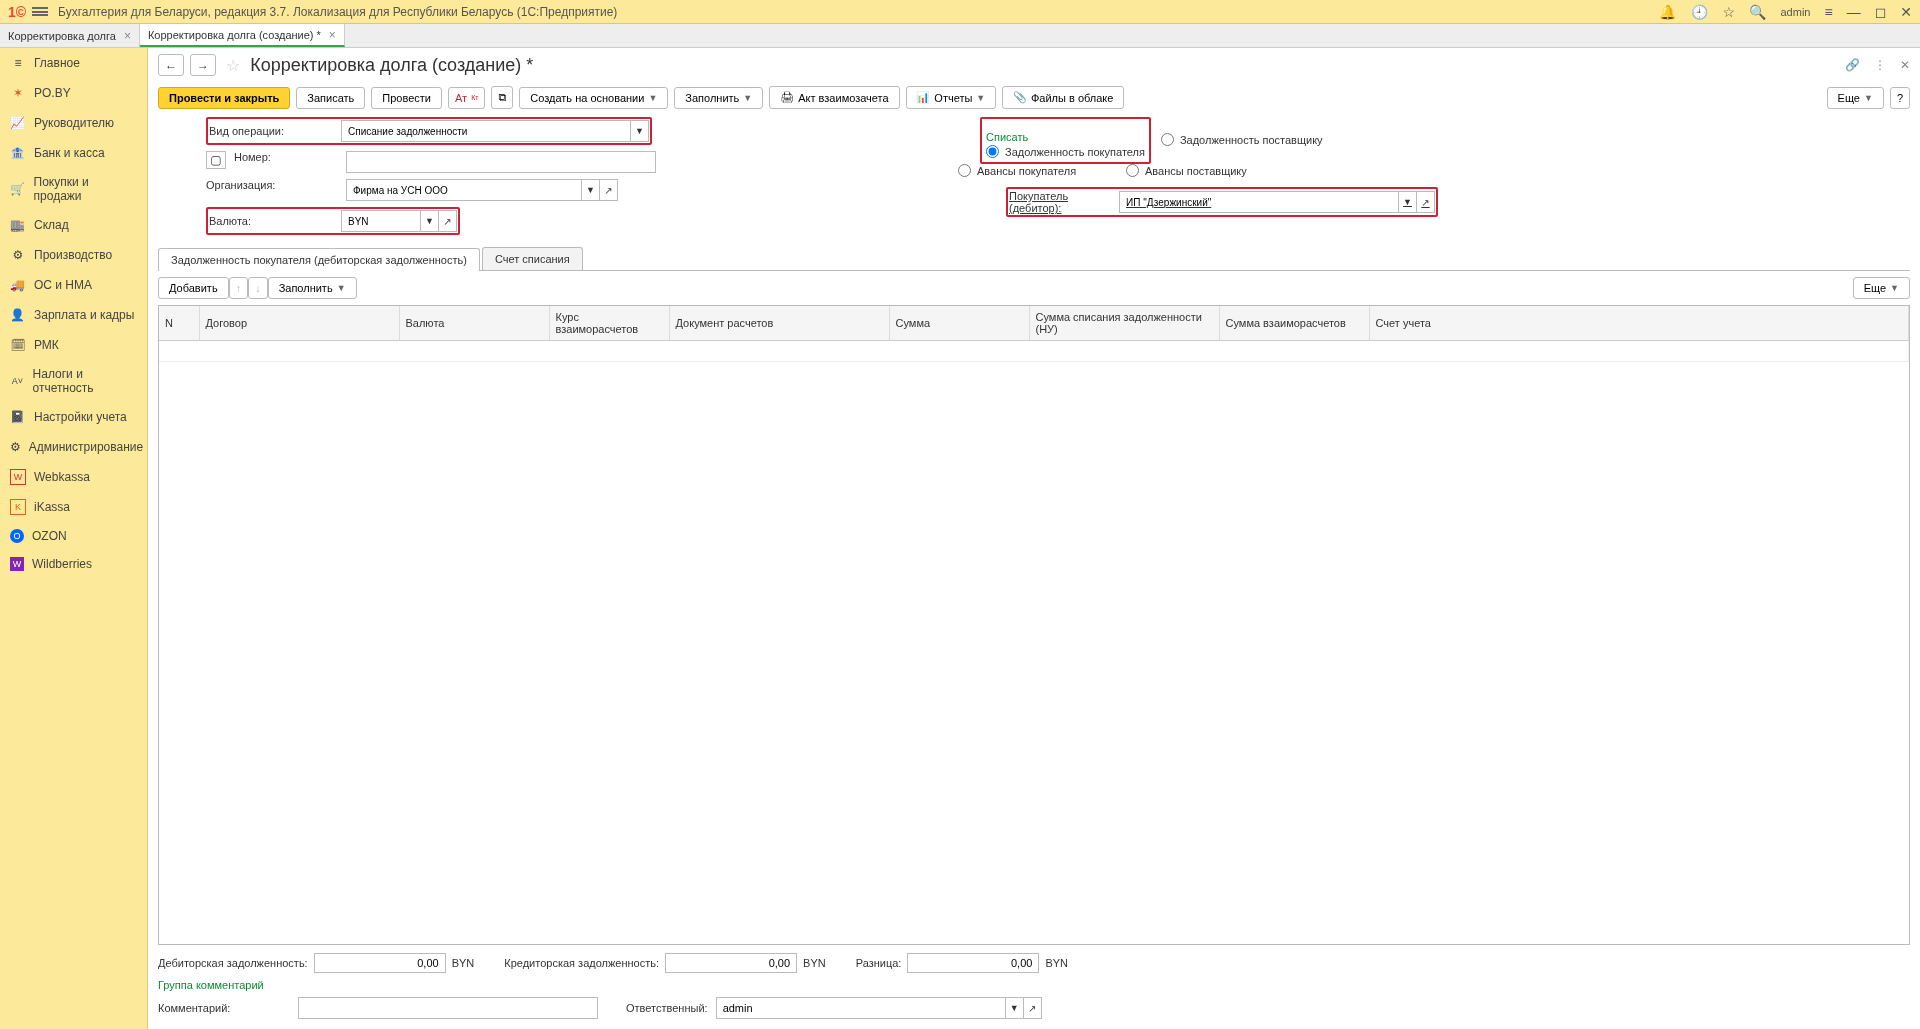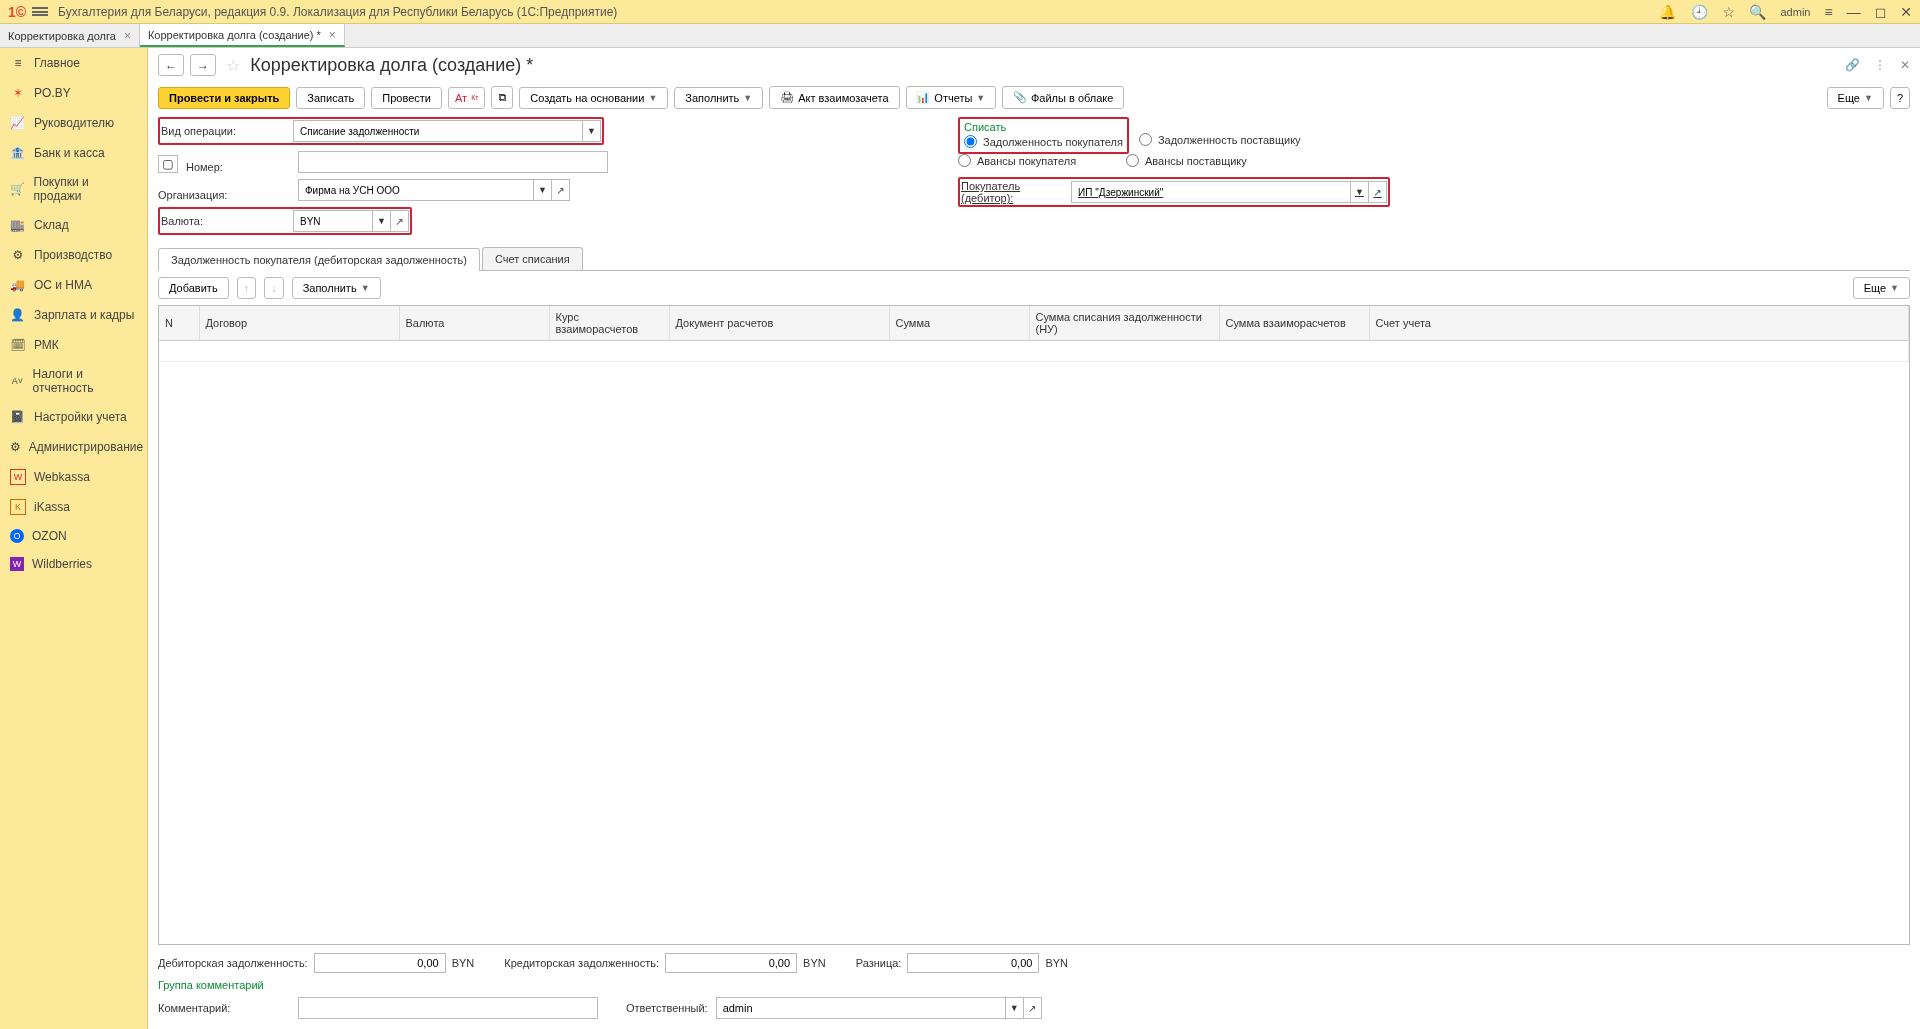--- a/index.html
+++ b/index.html
@@ -37,21 +37,21 @@
 
 .toolbar { display: flex; align-items: center; padding: 4px 10px 8px; gap: 6px; flex-wrap: wrap; }
 .btn { border: 1px solid #bbb; background: #fff; padding: 4px 10px; font-size: 11px; border-radius: 3px; cursor: pointer; display: inline-flex; align-items: center; gap: 4px; }
 .btn.primary { background: #ffd233; border-color: #d5a914; font-weight: bold; }
 .btn.icon-only { padding: 4px 6px; }
 .dd-arrow { font-size: 9px; color: #666; }
 .toolbar-spacer { flex: 1; }
 
 
 .form { padding: 0 10px; }
-.form-row { display: flex; align-items: flex-end; margin-bottom: 6px; gap: 8px; }
+.form-row { display: flex; align-items: flex-start; margin-bottom: 6px; gap: 8px; margin-left: 48px; }
 .fld-label { width: 132px; font-size: 11px; color: #333; }
 .input-combo { display: flex; align-items: stretch; height: 22px; }
 .input-combo input { border: 1px solid #bbb; padding: 2px 6px; font-size: 10px; height: 22px; }
 .input-combo .dd { border: 1px solid #bbb; border-left: none; width: 18px; display: inline-flex; align-items: center; justify-content: center; background: #fff; cursor: pointer; font-size: 9px; }
 .input-combo .ext { border: 1px solid #bbb; border-left: none; width: 18px; display: inline-flex; align-items: center; justify-content: center; background: #fff; cursor: pointer; font-size: 10px; }
 .red-box { border: 2px solid #c23; padding: 1px; border-radius: 2px; }
 
 .twocol { display: flex; gap: 40px; align-items: flex-start; }
 .col-l { flex: 0 0 760px; }
 .col-r { flex: 1; }
@@ -59,21 +59,21 @@
 .group-title { color: #0a8c36; font-size: 11px; margin-bottom: 2px; }
 .radio-row { display: flex; align-items: center; gap: 6px; font-size: 11px; margin-bottom: 4px; }
 .radio-row input { margin: 0; }
 
 
 .inner-tabs { display: flex; border-bottom: 1px solid #bbb; margin-top: 6px; }
 .inner-tab { padding: 5px 12px; border: 1px solid #bbb; border-bottom: none; background: #f3f3f3; font-size: 11px; cursor: pointer; margin-right: 2px; border-radius: 3px 3px 0 0; }
 .inner-tab.active { background: #fff; position: relative; top: 1px; }
 
 
-.tbl-toolbar { display: flex; align-items: center; padding: 6px 0; gap: 8px; }
+.tbl-toolbar { display: flex; align-items: center; padding: 6px 0; gap: 0; }
 
 
 .grid { border: 1px solid #bbb; flex: 1; overflow: auto; }
 .grid table { width: 100%; border-collapse: collapse; }
 .grid th { background: #f5f5f5; border-right: 1px solid #ddd; border-bottom: 1px solid #ccc; padding: 5px 6px; text-align: left; font-weight: normal; font-size: 11px; }
 .grid td { border-right: 1px solid #eee; border-bottom: 1px solid #eee; padding: 4px 6px; font-size: 11px; height: 20px; }
 .grid-wrap { display: flex; flex-direction: column; flex: 1; padding: 0 10px; min-height: 0; }
 
 
 .totals { display: flex; align-items: center; padding: 8px 10px 4px; gap: 30px; font-size: 11px; }
@@ -91,21 +91,21 @@
 </head>
 <body>
 
 <div class="titlebar">
   <span class="logo-1c">1©</span>
   <span class="burger-icon">
       <span></span>
       <span></span>
       <span></span>
     </span>
-  <span class="titlebar-text">Бухгалтерия для Беларуси, редакция 0.9. Локализация для Республики Беларусь  (1С:Предприятие)</span>
+  <span class="titlebar-text">Бухгалтерия для Беларуси, редакция 3.7. Локализация для Республики Беларусь  (1С:Предприятие)</span>
   <div class="titlebar-icons">
     <span>🔔</span>
     <span>🕘</span>
     <span>☆</span>
     <span>🔍</span>
     <span style="font-size:11px;">admin</span>
     <span>≡</span>
     <span>—</span>
     <span>◻</span>
     <span>✕</span>
@@ -278,21 +278,21 @@
                 <input style="width: 80px;" value="BYN">
                 <span class="dd">▼</span>
                 <span class="ext">↗</span>
               </span>
             </span>
           </div>
         </div>
 
         <div class="col-r">
           <div style="display:flex;gap:10px;align-items:flex-start;">
-            <span class="red-box" style="padding:2px 4px 0;">
+            <span class="red-box" style="padding:12px 4px 0;margin-left:22px;">
               <div class="group-title">Списать</div>
               <label class="radio-row">
                 <input type="radio" name="wo" checked="" style="">
                 <span>Задолженность покупателя</span>
               </label>
             </span>
             <div style="padding-top:16px;">
               <label class="radio-row">
                 <input type="radio" name="wo" style="">
                 <span>Задолженность поставщику</span>

